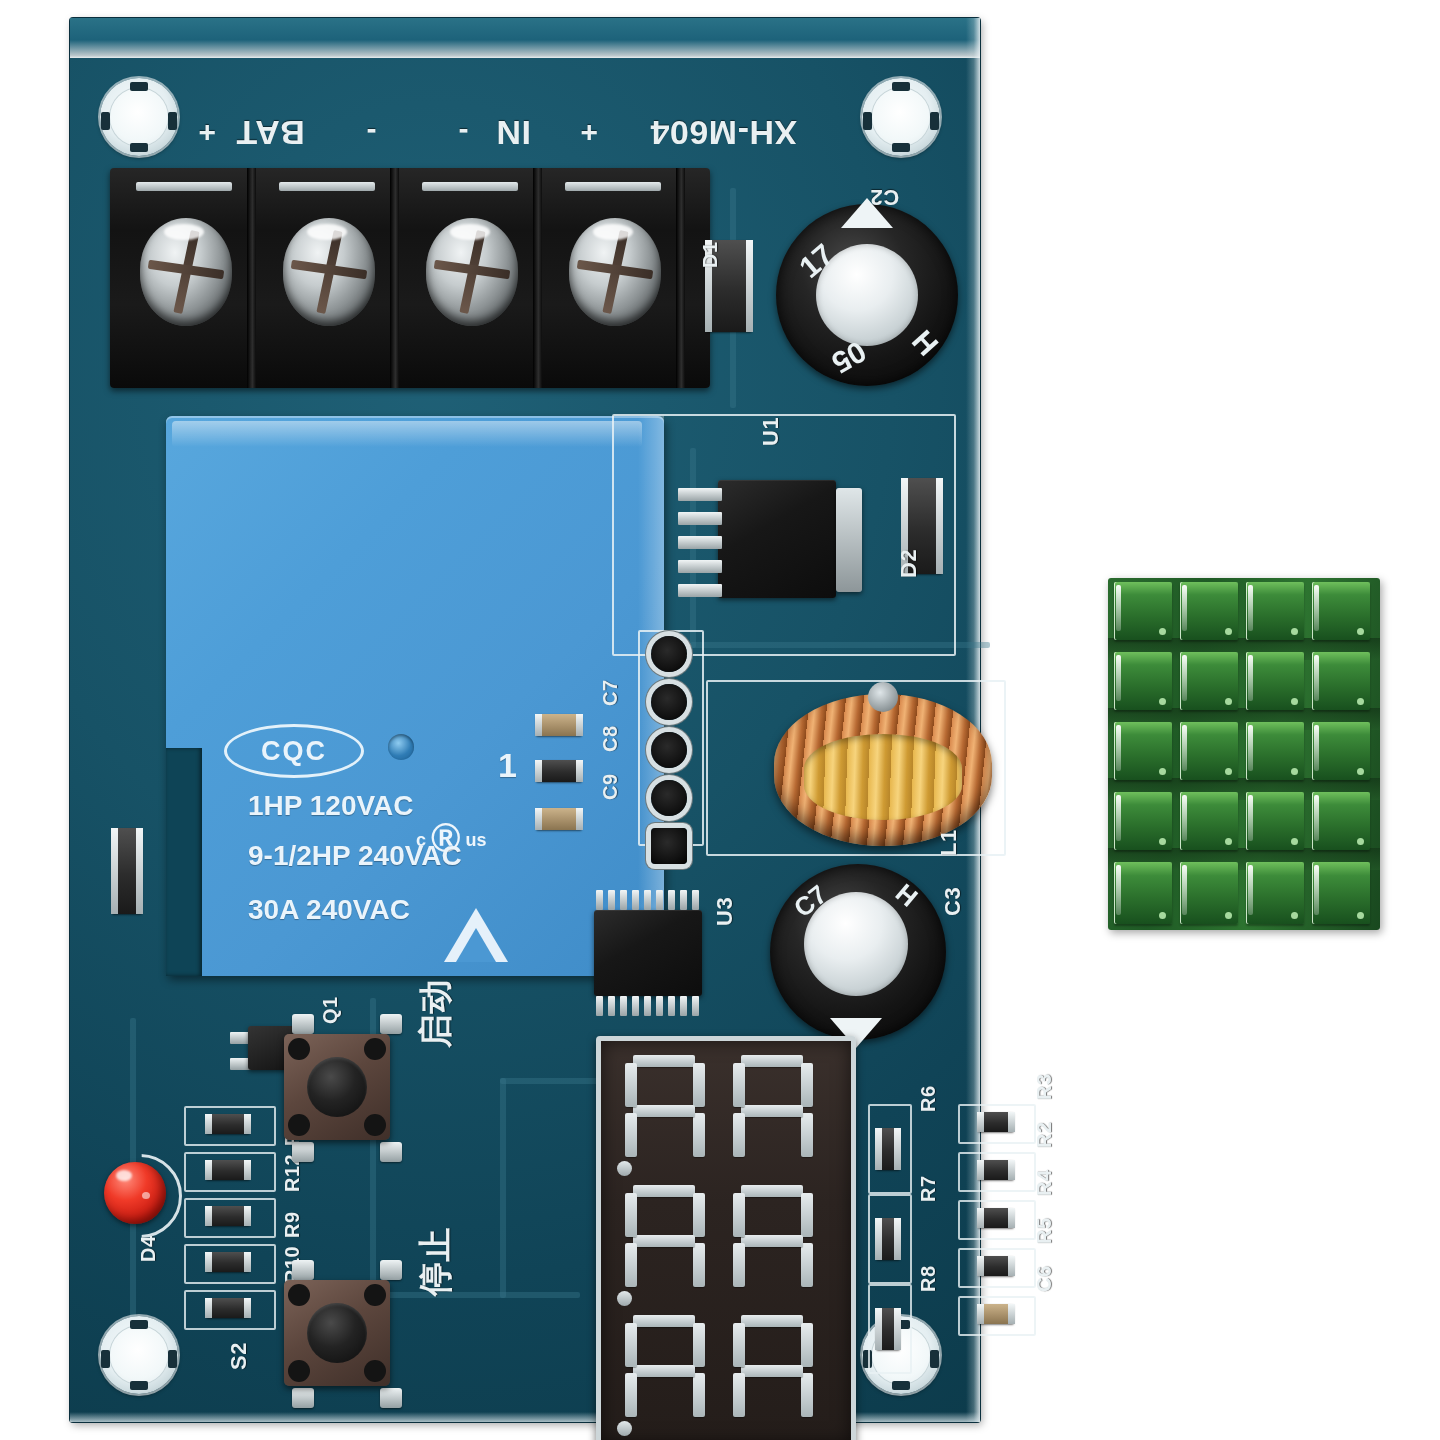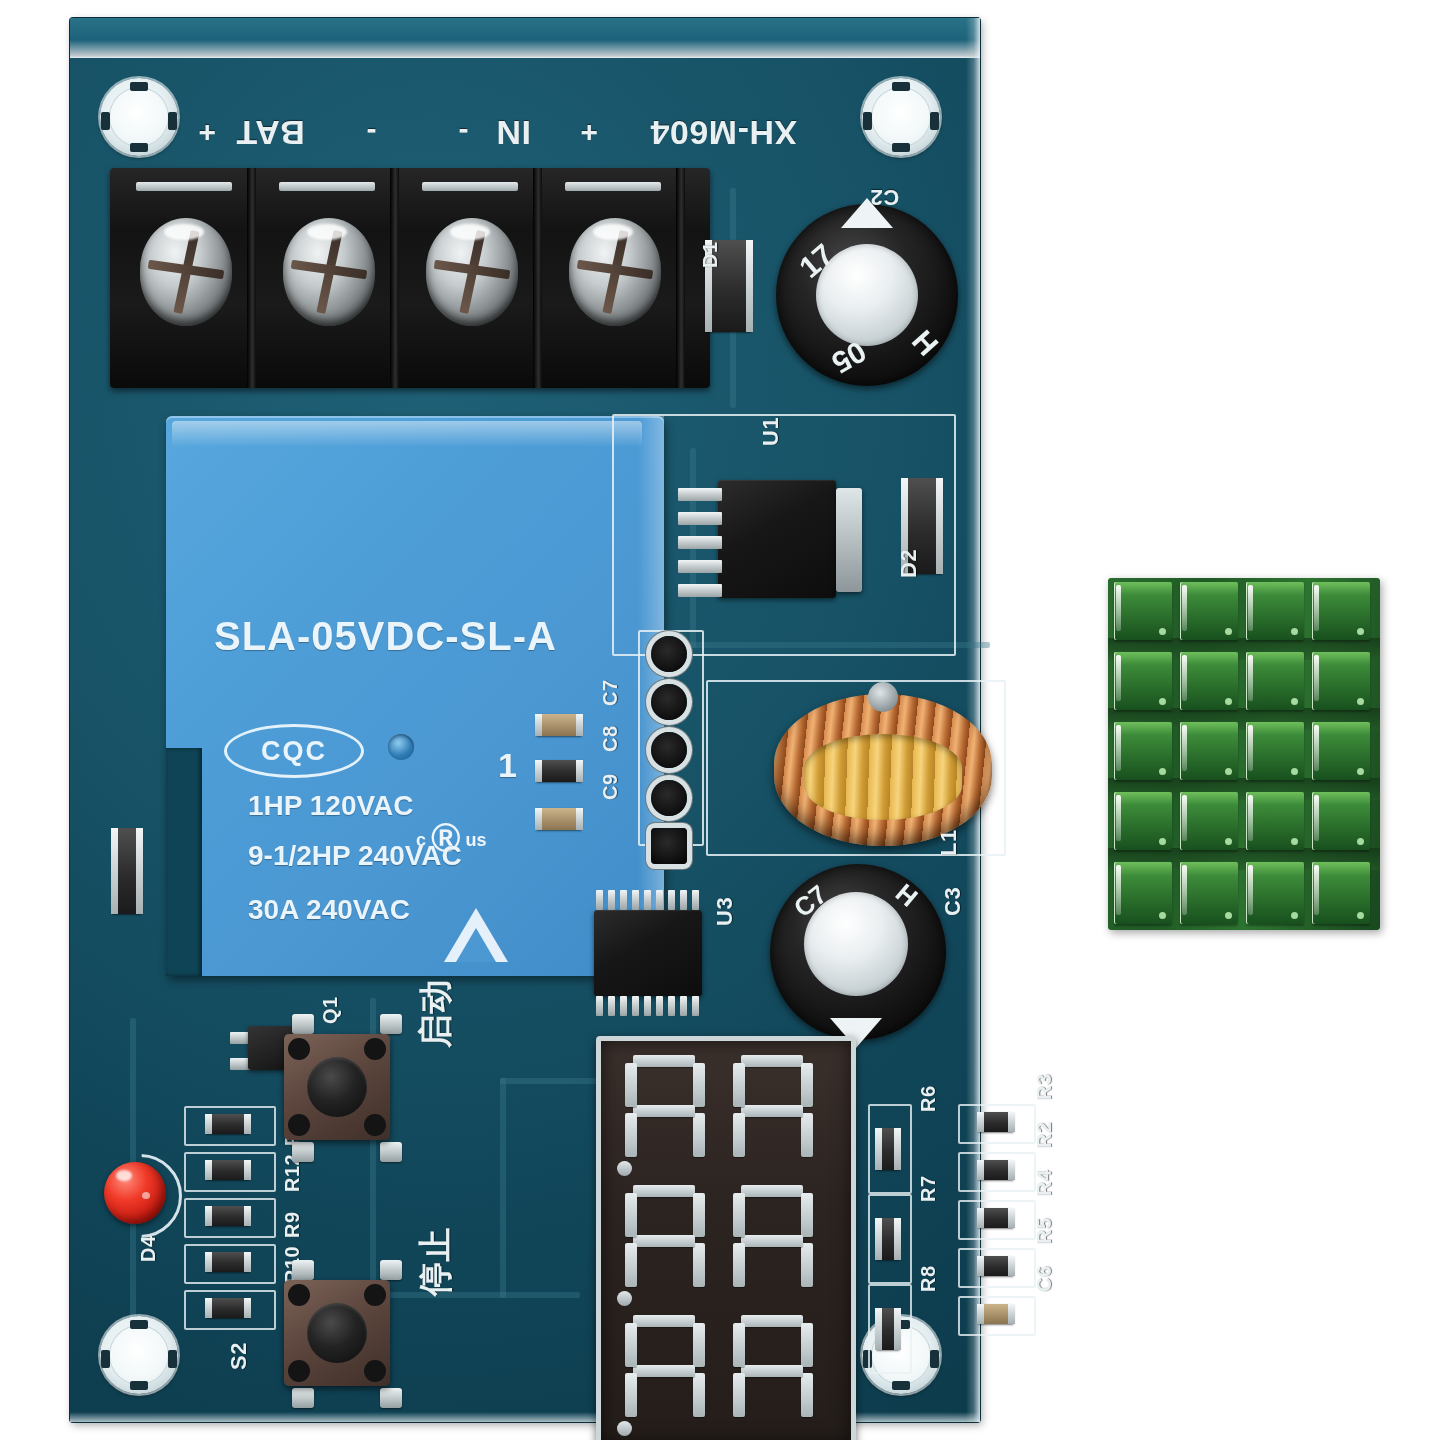--- a/index.html
+++ b/index.html
@@ -315,21 +315,20 @@
       <div class="stripe" style="left:24px;top:40px;font-size:30px;transform:rotate(-40deg);">17</div>
       <div class="stripe" style="right:22px;bottom:26px;font-size:30px;transform:rotate(48deg);">H</div>
       <div class="stripe" style="left:56px;bottom:12px;font-size:30px;transform:rotate(150deg);">05</div>
     </div>
     <div class="silk rot180" style="left:800px;top:168px;font-size:22px;">C2</div>
 
     <div id="relay">
       <div class="topsheen"></div>
       <div class="rsheen"></div>
       <div class="notch"></div>
-      <div class="rtext" style="left:48px;top:198px;font-size:40px;letter-spacing:1px;">SLA-05VDC-SL-A</div>
       <div id="cqc">CQC</div>
       <div id="relay-dot"></div>
       <div class="rtext" style="left:82px;top:374px;font-size:28px;">1HP 120VAC</div>
       <div id="ul-mark" style="font-size:18px;">
         <span>c</span>
         <span style="font-size:40px;vertical-align:-6px;">®</span>
         <span>us</span>
       </div>
       <div class="rtext" style="left:332px;top:330px;font-size:34px;">1</div>
       <div class="rtext" style="left:82px;top:424px;font-size:28px;">9-1/2HP 240VAC</div>

